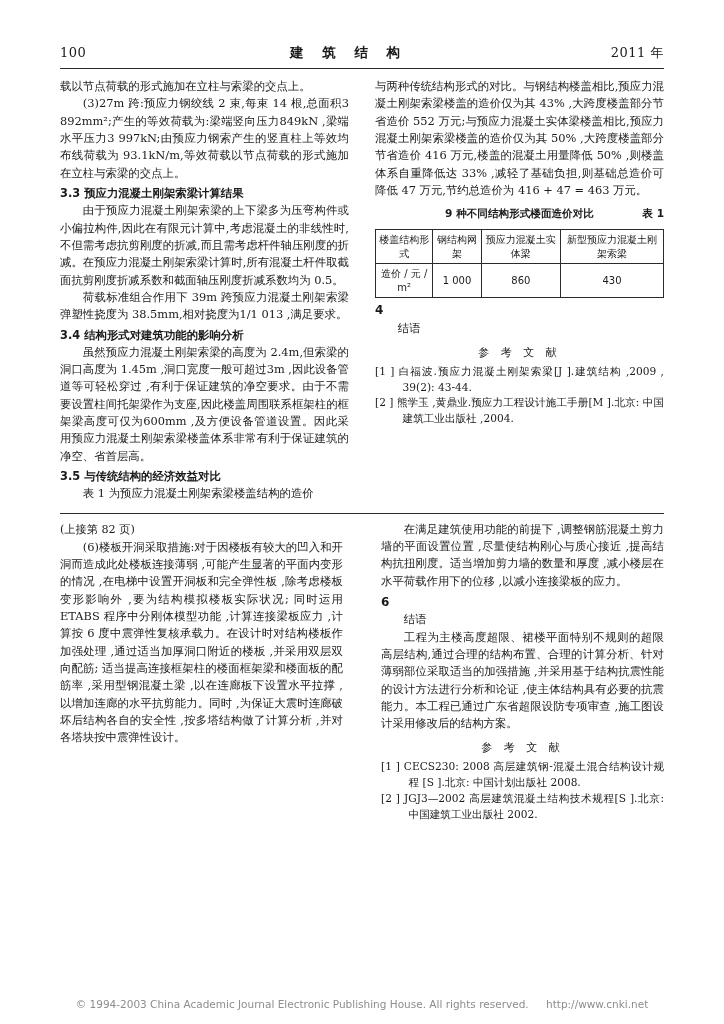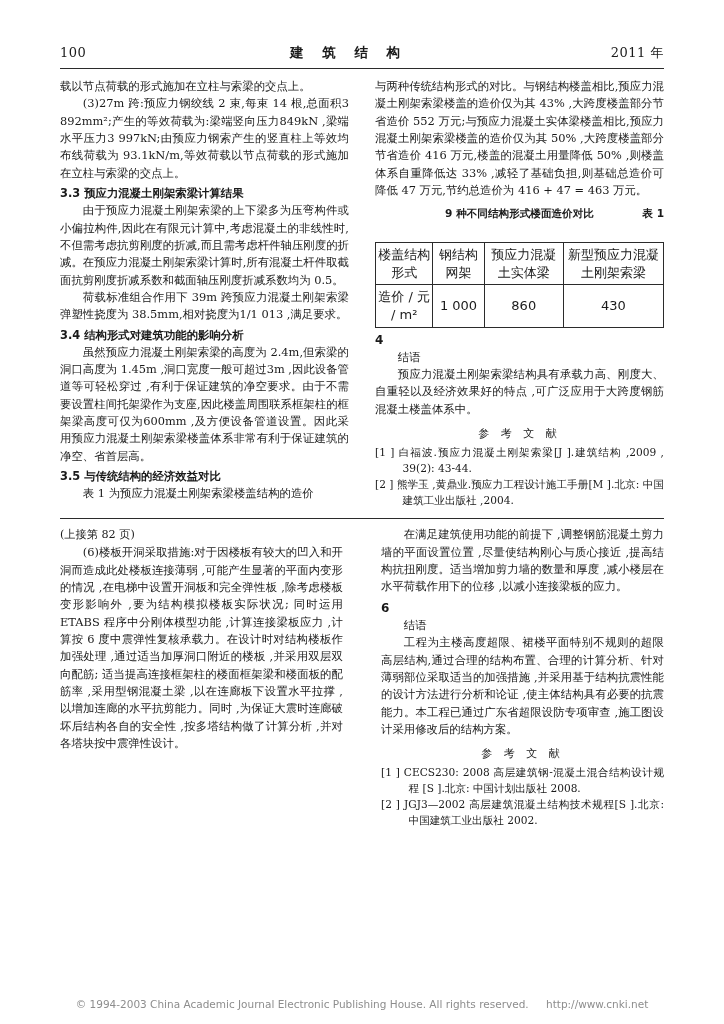--- a/index.html
+++ b/index.html
@@ -99,22 +99,22 @@
   }
   .tbl-title .tbl-no {
     position: absolute;
     right: 0;
     top: 0;
     font-weight: bold;
   }
   table.data {
     border-collapse: collapse;
     width: 100%;
-    margin-top: 21px;
-    font-size: 13px;
+    margin-top: 8px;
+    font-size: 10px;
     font-family: "DejaVu Sans", sans-serif;
   }
   table.data th, table.data td {
     border: 1px solid #2b2b2b;
     text-align: center;
     padding: 3px 2px;
     line-height: 1.35;
     font-weight: normal;
   }
   table.data th {
@@ -215,21 +215,20 @@
           <td>860</td>
           <td>430</td>
         </tr>
       </tbody>
         </table>
 
       <p class="secbig">
         <span class="head-num">4</span>
       </p>
       <p class="secbig-body">结语</p>
-      <p class="indent">预应力混凝土刚架索梁结构具有承载力高、刚度大、自重轻以及经济效果好的特点 ,可广泛应用于大跨度钢筋混凝土楼盖体系中。</p>
 
       <div class="ref-title">参 考 文 献</div>
       <p class="ref">[1 ] 白福波.预应力混凝土刚架索梁[J ].建筑结构 ,2009 , 39(2): 43-44.</p>
       <p class="ref">[2 ] 熊学玉 ,黄鼎业.预应力工程设计施工手册[M ].北京: 中国建筑工业出版社 ,2004.</p>
     </div>
   </div>
 
   <div class="cont-sep"></div>
   <div class="lower-wrap">
 

